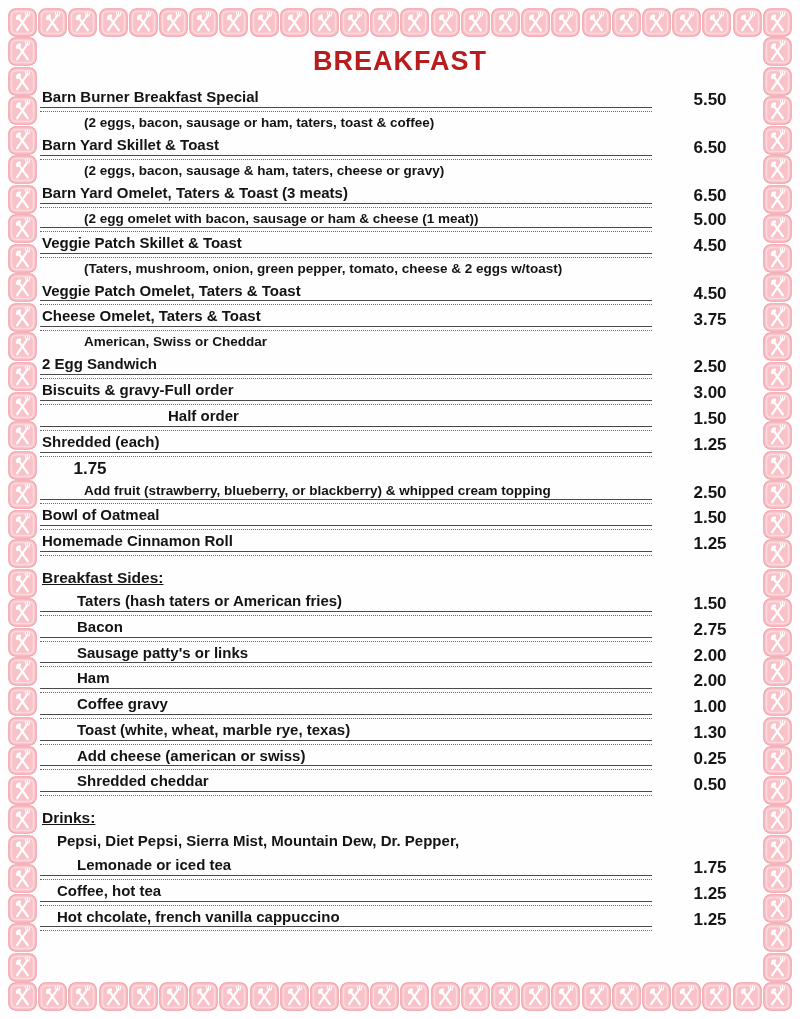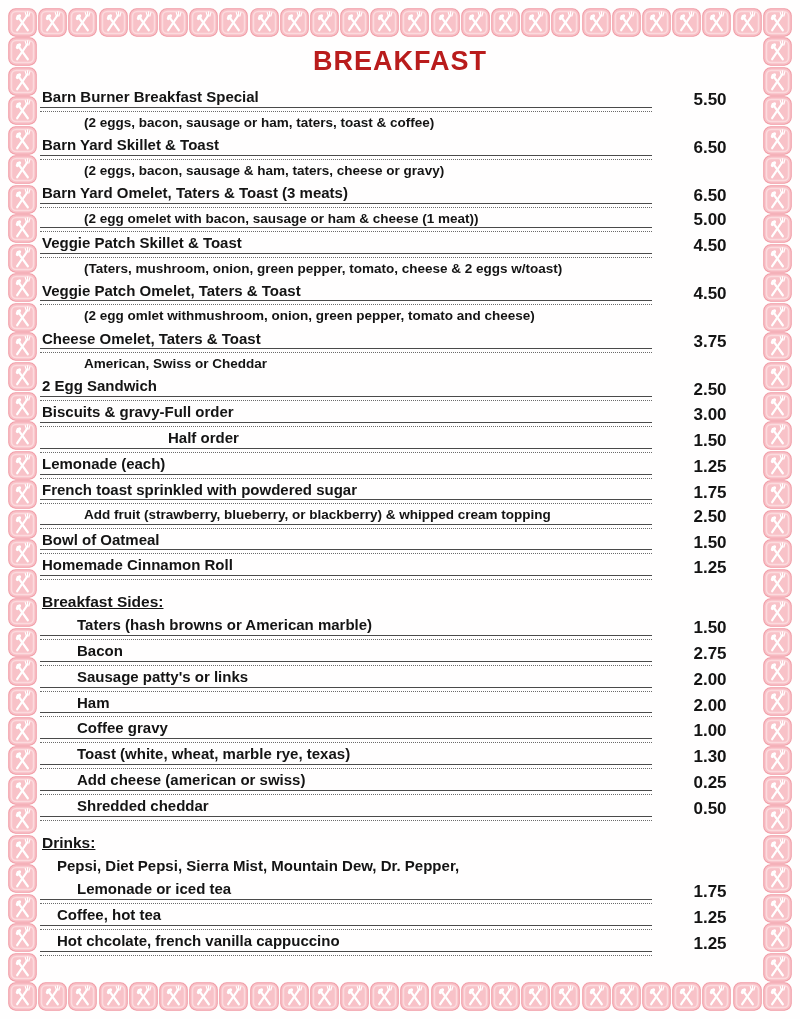--- a/index.html
+++ b/index.html
@@ -1990,26 +1990,20 @@
               <span class="row-label ind3 desc">(Taters, mushroom, onion, green pepper, tomato, cheese &amp; 2 eggs w/toast)</span>
             </div>
             <div class="price"></div>
           </div>
           <div class="row">
             <div class="row-main ruled">
               <span class="row-label ind0">Veggie Patch Omelet, Taters &amp; Toast</span>
             </div>
             <div class="price">4.50</div>
           </div>
-          <div class="row norule">
-            <div class="row-main">
-              <span class="row-label ind3 desc">(2 egg omlet withmushroom, onion, green pepper, tomato and cheese)</span>
-            </div>
-            <div class="price"></div>
-          </div>
           <div class="row">
             <div class="row-main ruled">
               <span class="row-label ind0">Cheese Omelet, Taters &amp; Toast</span>
             </div>
             <div class="price">3.75</div>
           </div>
           <div class="row norule">
             <div class="row-main">
               <span class="row-label ind3 desc">American, Swiss or Cheddar</span>
             </div>
@@ -2028,28 +2022,25 @@
             <div class="price">3.00</div>
           </div>
           <div class="row">
             <div class="row-main ruled">
               <span class="row-label ind4">Half order</span>
             </div>
             <div class="price">1.50</div>
           </div>
           <div class="row">
             <div class="row-main ruled">
-              <span class="row-label ind0">Lemonade (each)</span>
+              <span class="row-label ind0">Shredded (each)</span>
             </div>
             <div class="price">1.25</div>
           </div>
           <div class="row">
-            <div class="row-main ruled">
-              <span class="row-label ind0">French toast sprinkled with powdered sugar</span>
-            </div>
             <div class="price">1.75</div>
           </div>
           <div class="row">
             <div class="row-main ruled">
               <span class="row-label ind3 desc">Add fruit (strawberry, blueberry, or blackberry) &amp; whipped cream topping</span>
             </div>
             <div class="price">2.50</div>
           </div>
           <div class="row">
             <div class="row-main ruled">
@@ -2061,21 +2052,21 @@
             <div class="row-main ruled">
               <span class="row-label ind0">Homemade Cinnamon Roll</span>
             </div>
             <div class="price">1.25</div>
           </div>
         </section>
         <section class="menu-section">
           <div class="sec-header">Breakfast Sides:</div>
           <div class="row">
             <div class="row-main ruled">
-              <span class="row-label ind2">Taters (hash browns or American marble)</span>
+              <span class="row-label ind2">Taters (hash taters or American fries)</span>
             </div>
             <div class="price">1.50</div>
           </div>
           <div class="row">
             <div class="row-main ruled">
               <span class="row-label ind2">Bacon</span>
             </div>
             <div class="price">2.75</div>
           </div>
           <div class="row">

